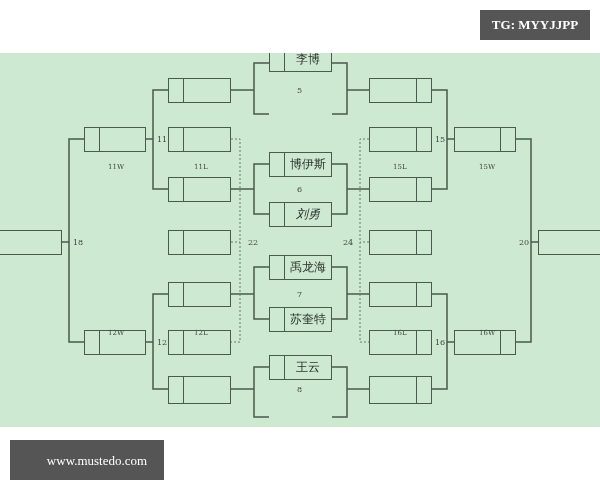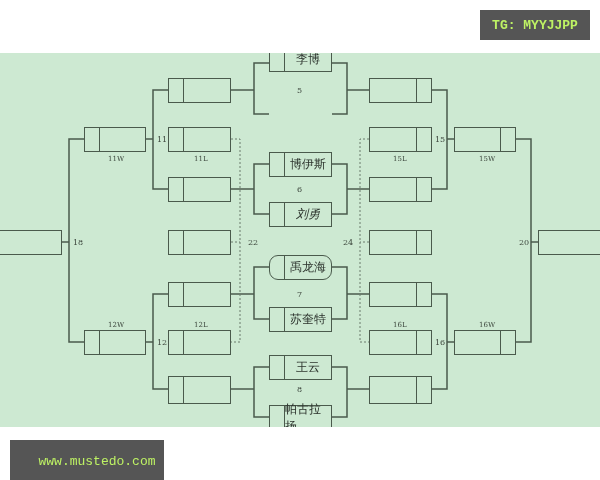--- a/index.html
+++ b/index.html
@@ -1,29 +1,29 @@
 <!DOCTYPE html>
 <html><head>
 <meta charset="utf-8">
 <style>
   html, body { margin:0; padding:0; }
   body { width:600px; height:480px; background:#ffffff; position:relative; overflow:hidden;
          font-family:"DejaVu Sans", sans-serif; }
-  .watermark { position:absolute; background:#555555; color:#bef264; font-family:Liberation Mono, monospace;
+  .watermark { position:absolute; background:#555555; color:#ffffff; font-family:Liberation Serif, serif;
                font-size:13px; font-weight:bold; display:flex; align-items:center; justify-content:center; }
   #wm-top { left:480px; top:10px; width:110px; height:30px; }
   #wm-bottom { left:10px; top:440px; width:134px; height:42px; font-weight:normal; font-size:13px;padding-left:20px; }
   #board { position:absolute; left:0; top:53px; width:600px; height:374px; background:#cde9d2; overflow:hidden; }
   svg { position:absolute; left:0; top:0; }
   .slot { position:absolute; border:1.5px solid #4a5a4c; box-sizing:border-box; height:25px; display:flex; }
   .slot .cell-s { width:15px; border-right:1.5px solid #4a5a4c; box-sizing:border-box; }
   .slot .cell-l { flex:1; display:flex; align-items:center; justify-content:center; font-size:12px; color:#2c332d; }
   .slot.rev { flex-direction:row-reverse; }
   .slot.rev .cell-s { border-right:none; border-left:1.5px solid #4a5a4c; }
-  .lbl { position:absolute; font-family:"DejaVu Serif", serif; font-size:7px; color:#3c463d; }
+  .lbl { position:absolute; font-family:"DejaVu Serif", serif; font-size:7px; color:#3c463d;margin-top:8px; }
   .mnum { position:absolute; font-family:"DejaVu Serif", serif; font-size:8px; color:#3c463d; }
 </style>
 </head>
 <body>
 
 <div id="wm-top" class="watermark">TG: MYYJJPP</div>
 
 <div id="board">
   <svg width="600" height="374">
     <g stroke="#4a5a4c" stroke-width="1.5" fill="none">
@@ -85,37 +85,33 @@
   <div class="slot" style="left:269px;top:99px;width:63px;">
     <div class="cell-s"></div>
     <div class="cell-l">博伊斯</div>
   </div>
   <div class="slot" style="left:269px;top:149px;width:63px;font-style:italic;">
     <div class="cell-s"></div>
     <div class="cell-l">刘勇</div>
   </div>
   <div class="mnum" style="left:297px;top:132px;">6</div>
 
-  <div class="slot" style="left:269px;top:202px;width:63px;border-radius:9px;">
+  <div class="slot" style="left:269px;top:202px;width:63px;">
     <div class="cell-s"></div>
     <div class="cell-l">禹龙海</div>
   </div>
   <div class="slot" style="left:269px;top:254px;width:63px;">
     <div class="cell-s"></div>
     <div class="cell-l">苏奎特</div>
   </div>
   <div class="mnum" style="left:297px;top:237px;">7</div>
 
   <div class="slot" style="left:269px;top:302px;width:63px;">
     <div class="cell-s"></div>
     <div class="cell-l">王云</div>
-  </div>
-  <div class="slot" style="left:269px;top:352px;width:63px;">
-    <div class="cell-s"></div>
-    <div class="cell-l">帕古拉扬</div>
   </div>
   <div class="mnum" style="left:297px;top:332px;">8</div>
 
   <div class="slot" style="left:168px;top:25px;width:63px;">
       <div class="cell-s"></div>
       <div class="cell-l"></div>
     </div>
   <div class="slot" style="left:168px;top:74px;width:63px;">
       <div class="cell-s"></div>
       <div class="cell-l"></div>

